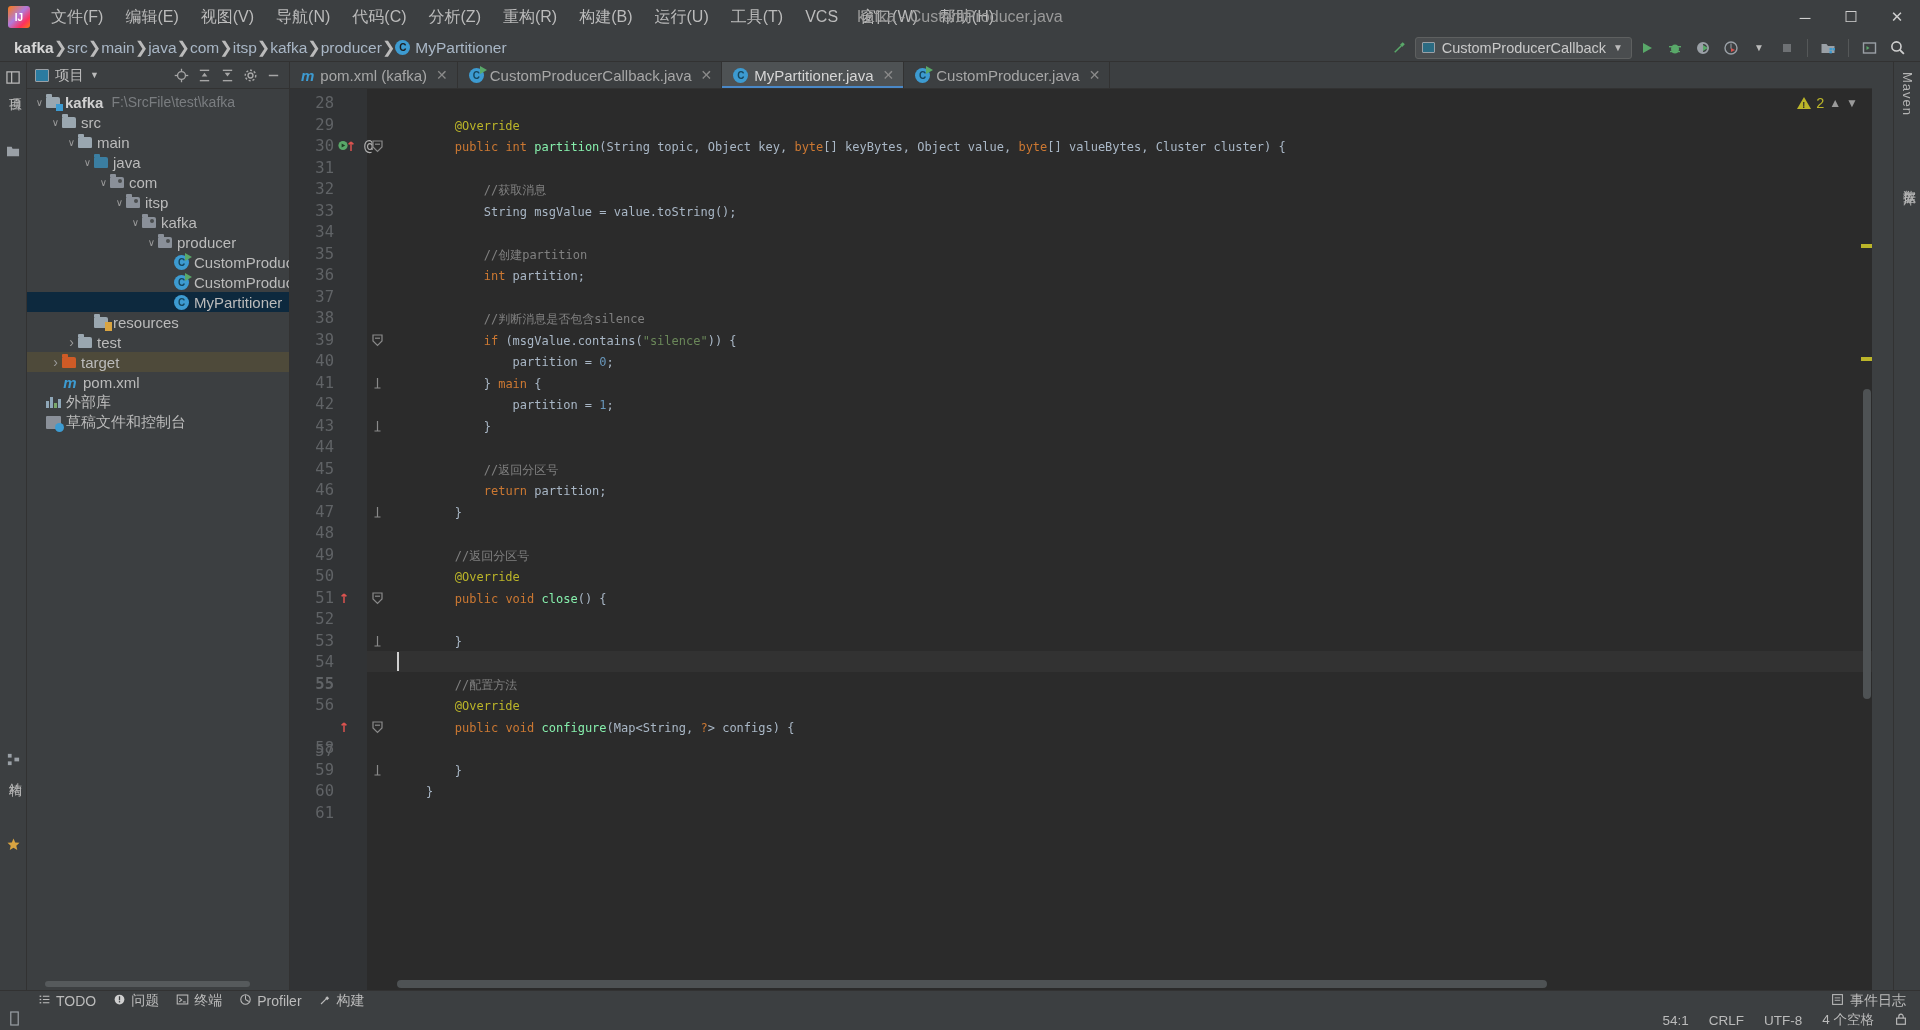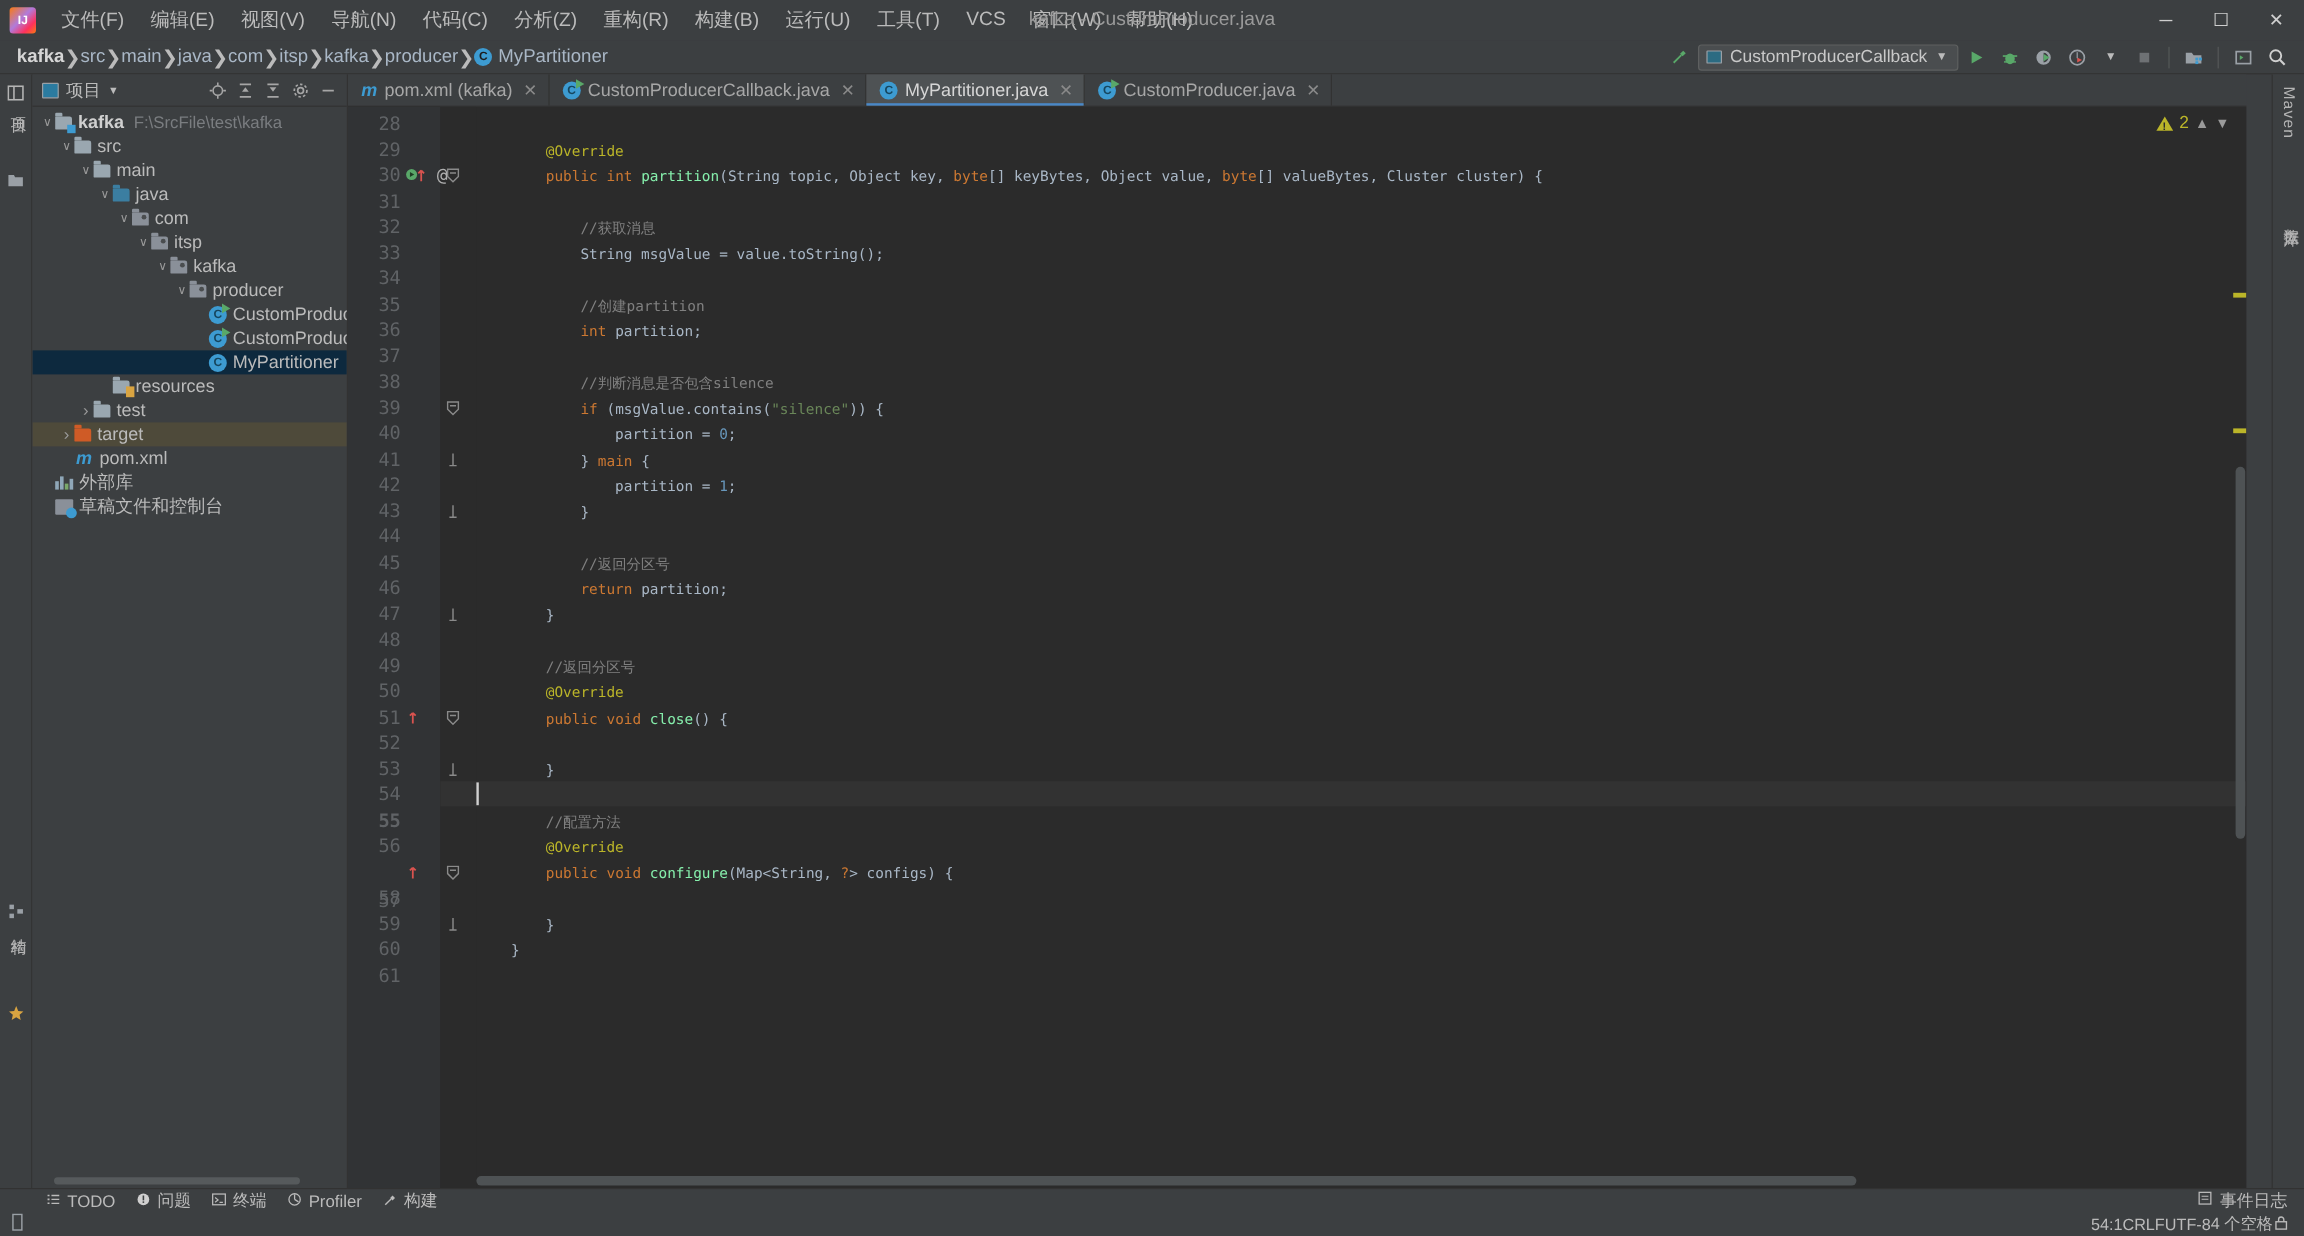--- a/index.html
+++ b/index.html
@@ -177,21 +177,21 @@
     border-top:1px solid #323232;
   }
   .bb-item{display:flex;align-items:center;gap:5px;color:#bbbbbb;font-size:14px;}
   .bb-right{margin-left:auto;display:flex;align-items:center;gap:6px;padding-right:14px;}
 
   
   .statusbar{
     position:absolute;bottom:0;left:0;width:1920px;height:20px;background:#3c3f41;
     display:flex;align-items:center;font-size:13.5px;color:#bbbbbb;
   }
-  .sb-right{margin-left:auto;display:flex;align-items:center;padding-right:12px;}
+  .sb-right{margin-left:auto;display:flex;align-items:center;gap:20px;padding-right:12px;}
   .sb-left{padding-left:8px;display:flex;align-items:center;gap:6px;}
 </style>
 </head>
 <body>
 
 <div class="menubar">
   <div class="ij-logo"></div>
   <div id="menu-items" style="display:flex;align-items:center;">
       <div class="menu-item">文件(F)</div>
       <div class="menu-item">编辑(E)</div>

